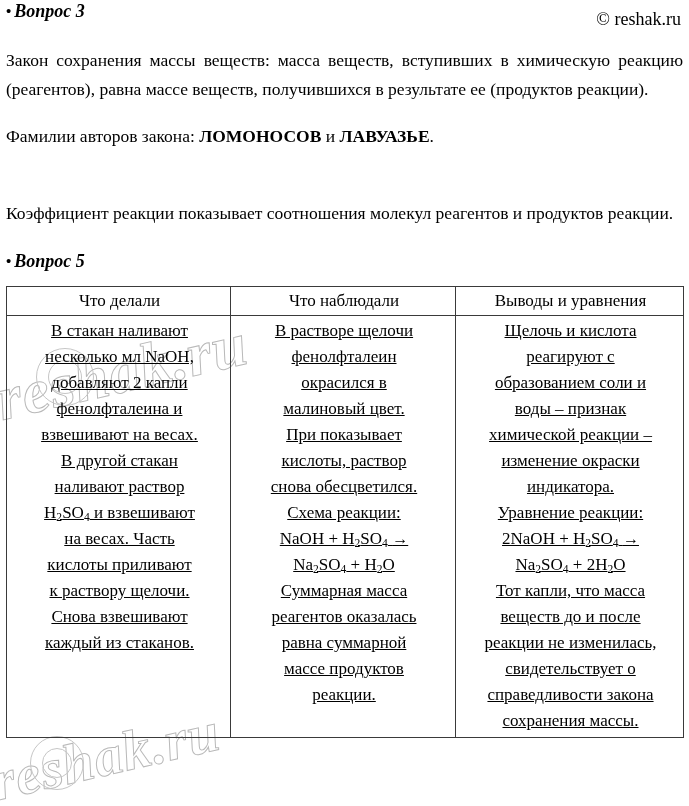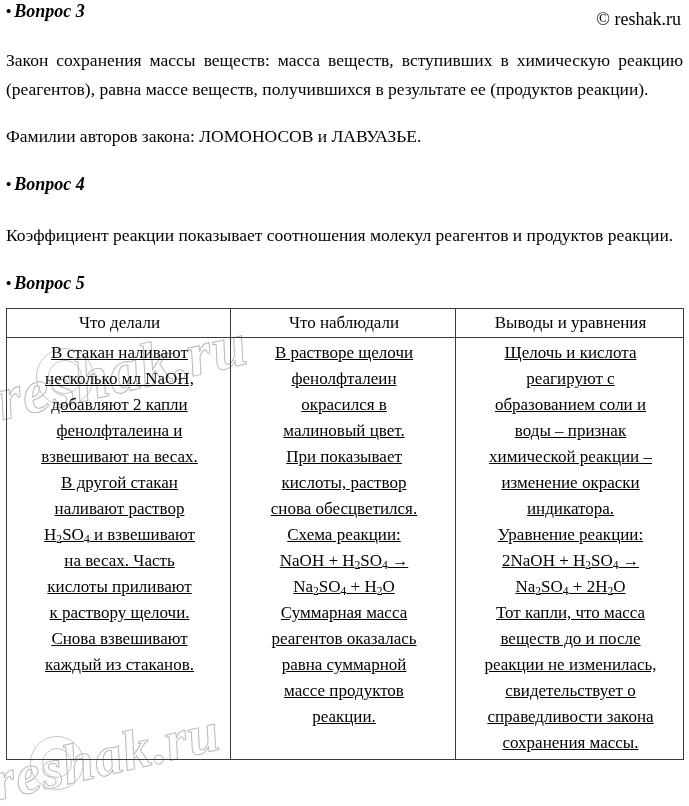--- a/index.html
+++ b/index.html
@@ -96,21 +96,21 @@
   
   .para {
     font-size: 17.5px;
     line-height: 29px;
     text-align: justify;
     margin: 0;
     z-index: 10;
     position: relative;
   }
   .para.justified { text-align: justify; text-align-last: left; }
-  .para b { font-weight: normal; }
+  .para b { font-weight: bold; }
 
   .sp-14 { height: 14px; }
   .sp-18 { height: 18px; }
   .sp-20 { height: 20px; }
   .sp-22 { height: 22px; }
   .sp-26 { height: 26px; }
 
   
   .tbl-wrap {
     position: relative;
@@ -168,21 +168,20 @@
   <div class="sp-20"></div>
 
   <p class="para justified">Закон сохранения массы веществ: масса веществ, вступивших в химическую реакцию (реагентов), равна массе веществ, получившихся в результате ее (продуктов реакции).</p>
 
   <div class="sp-18"></div>
 
   <p class="para"><span>Фамилии авторов закона: </span><b>ЛОМОНОСОВ</b><span> и </span><b>ЛАВУАЗЬЕ</b><span>.</span></p>
 
   <div class="sp-22"></div>
 
-  <div class="q-heading"><span class="bullet">•</span><span>Вопрос 4</span></div>
 
   <div class="sp-26"></div>
 
   <p class="para justified">Коэффициент реакции показывает соотношения молекул реагентов и продуктов реакции.</p>
 
   <div class="sp-22"></div>
 
   <div class="q-heading"><span class="bullet">•</span><span>Вопрос 5</span></div>
 
   <div class="sp-14"></div>

